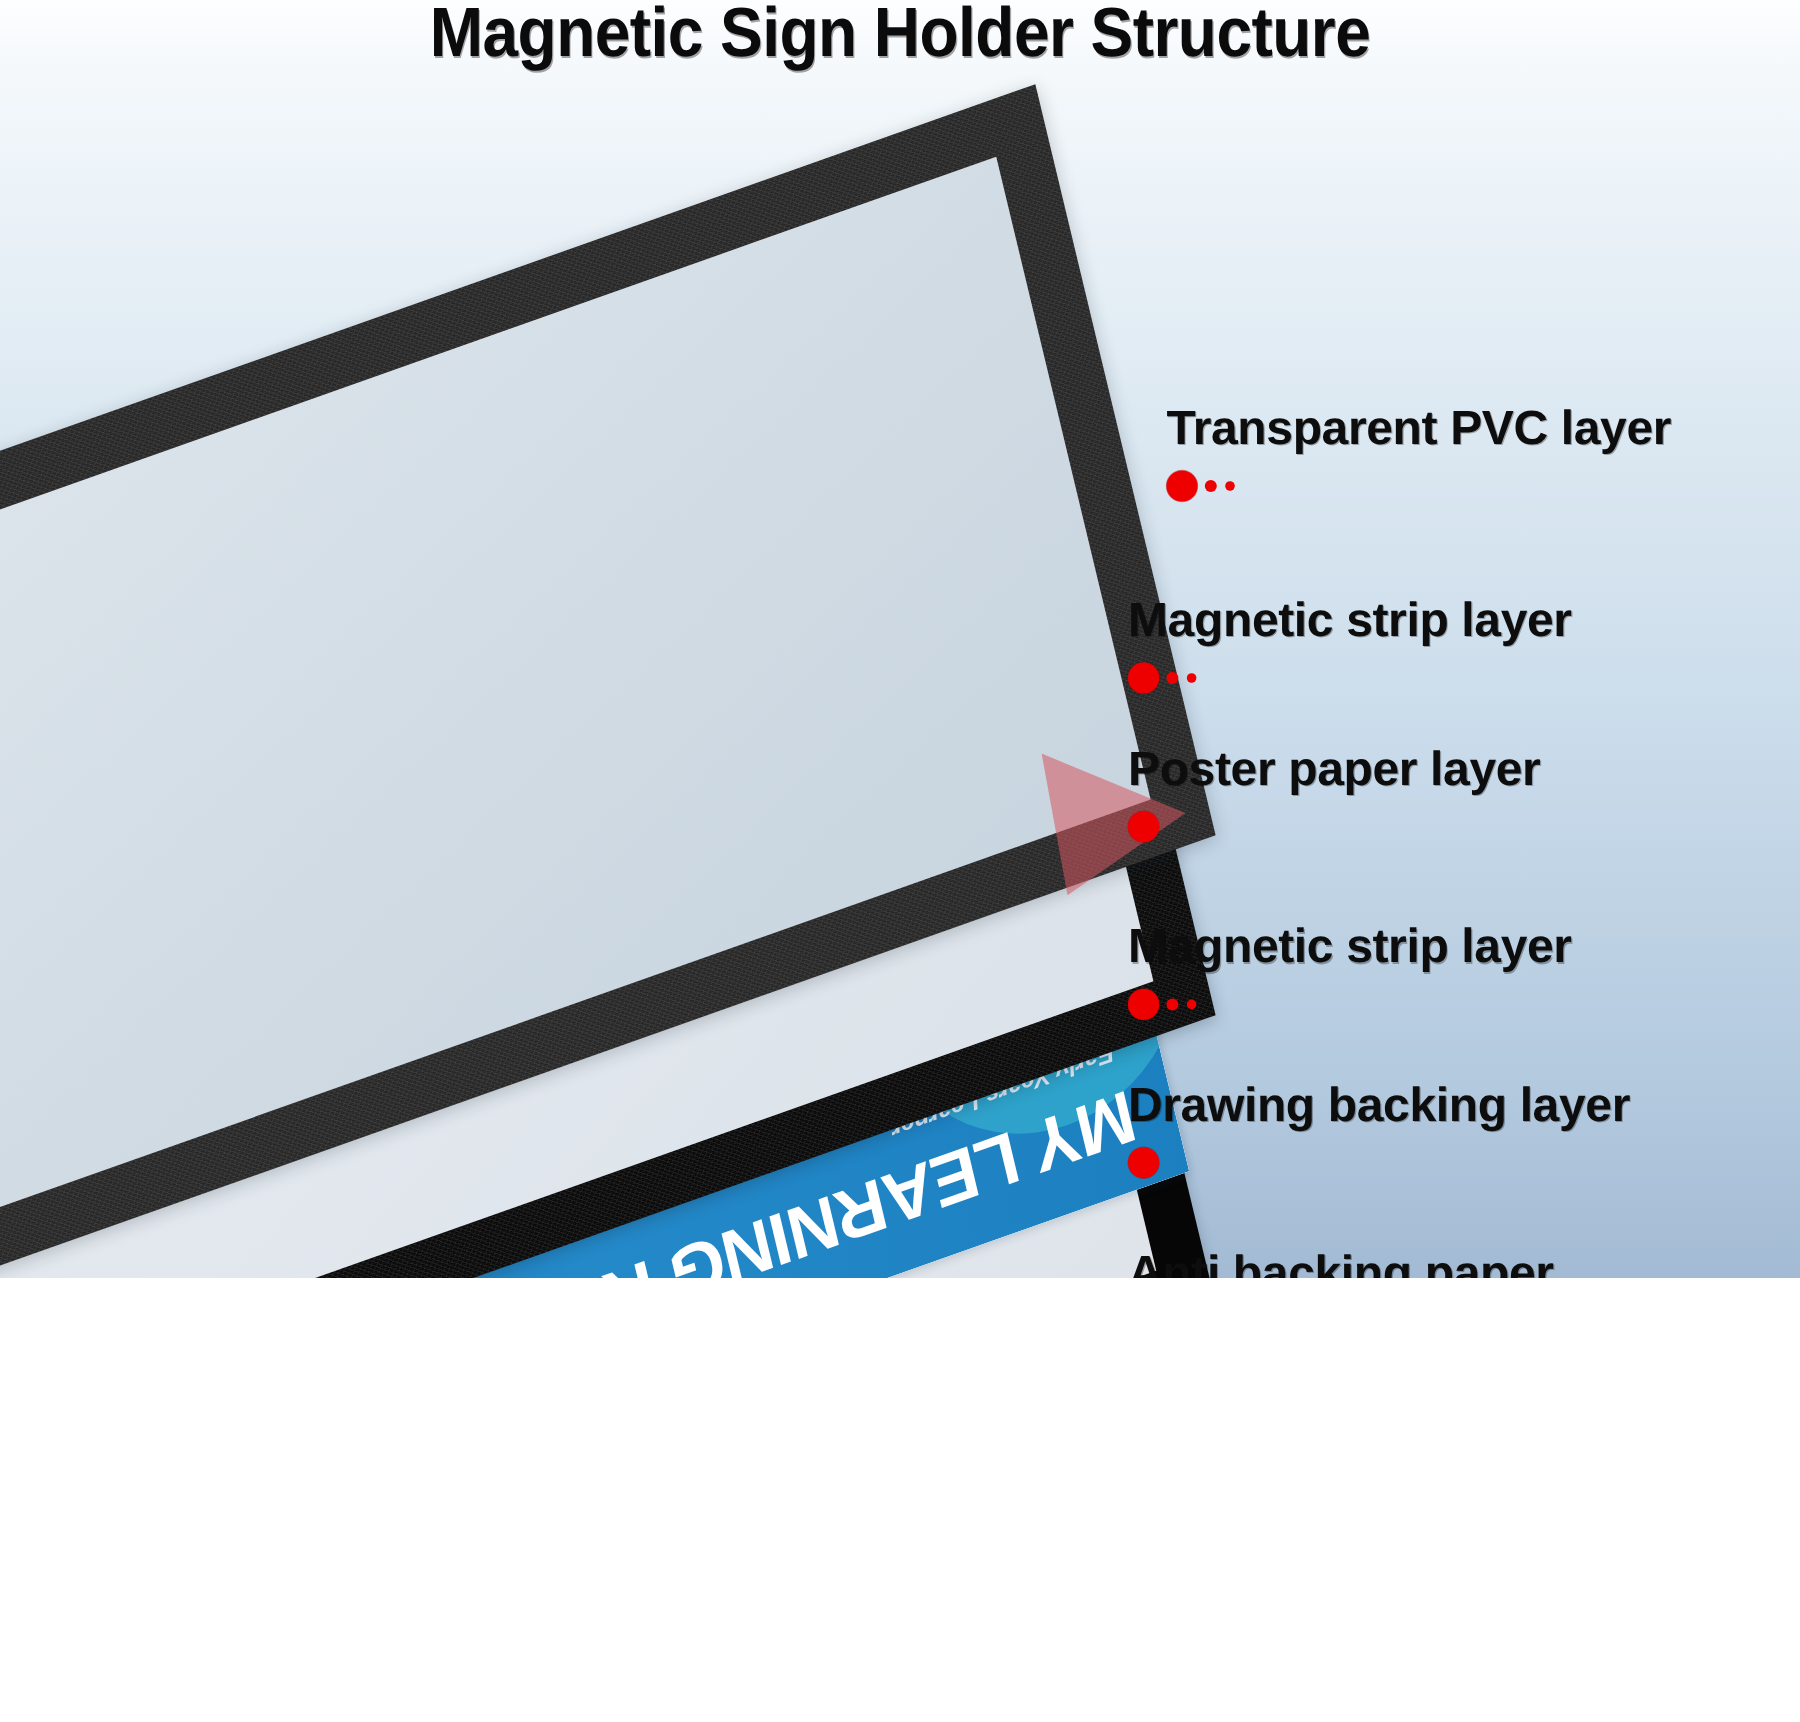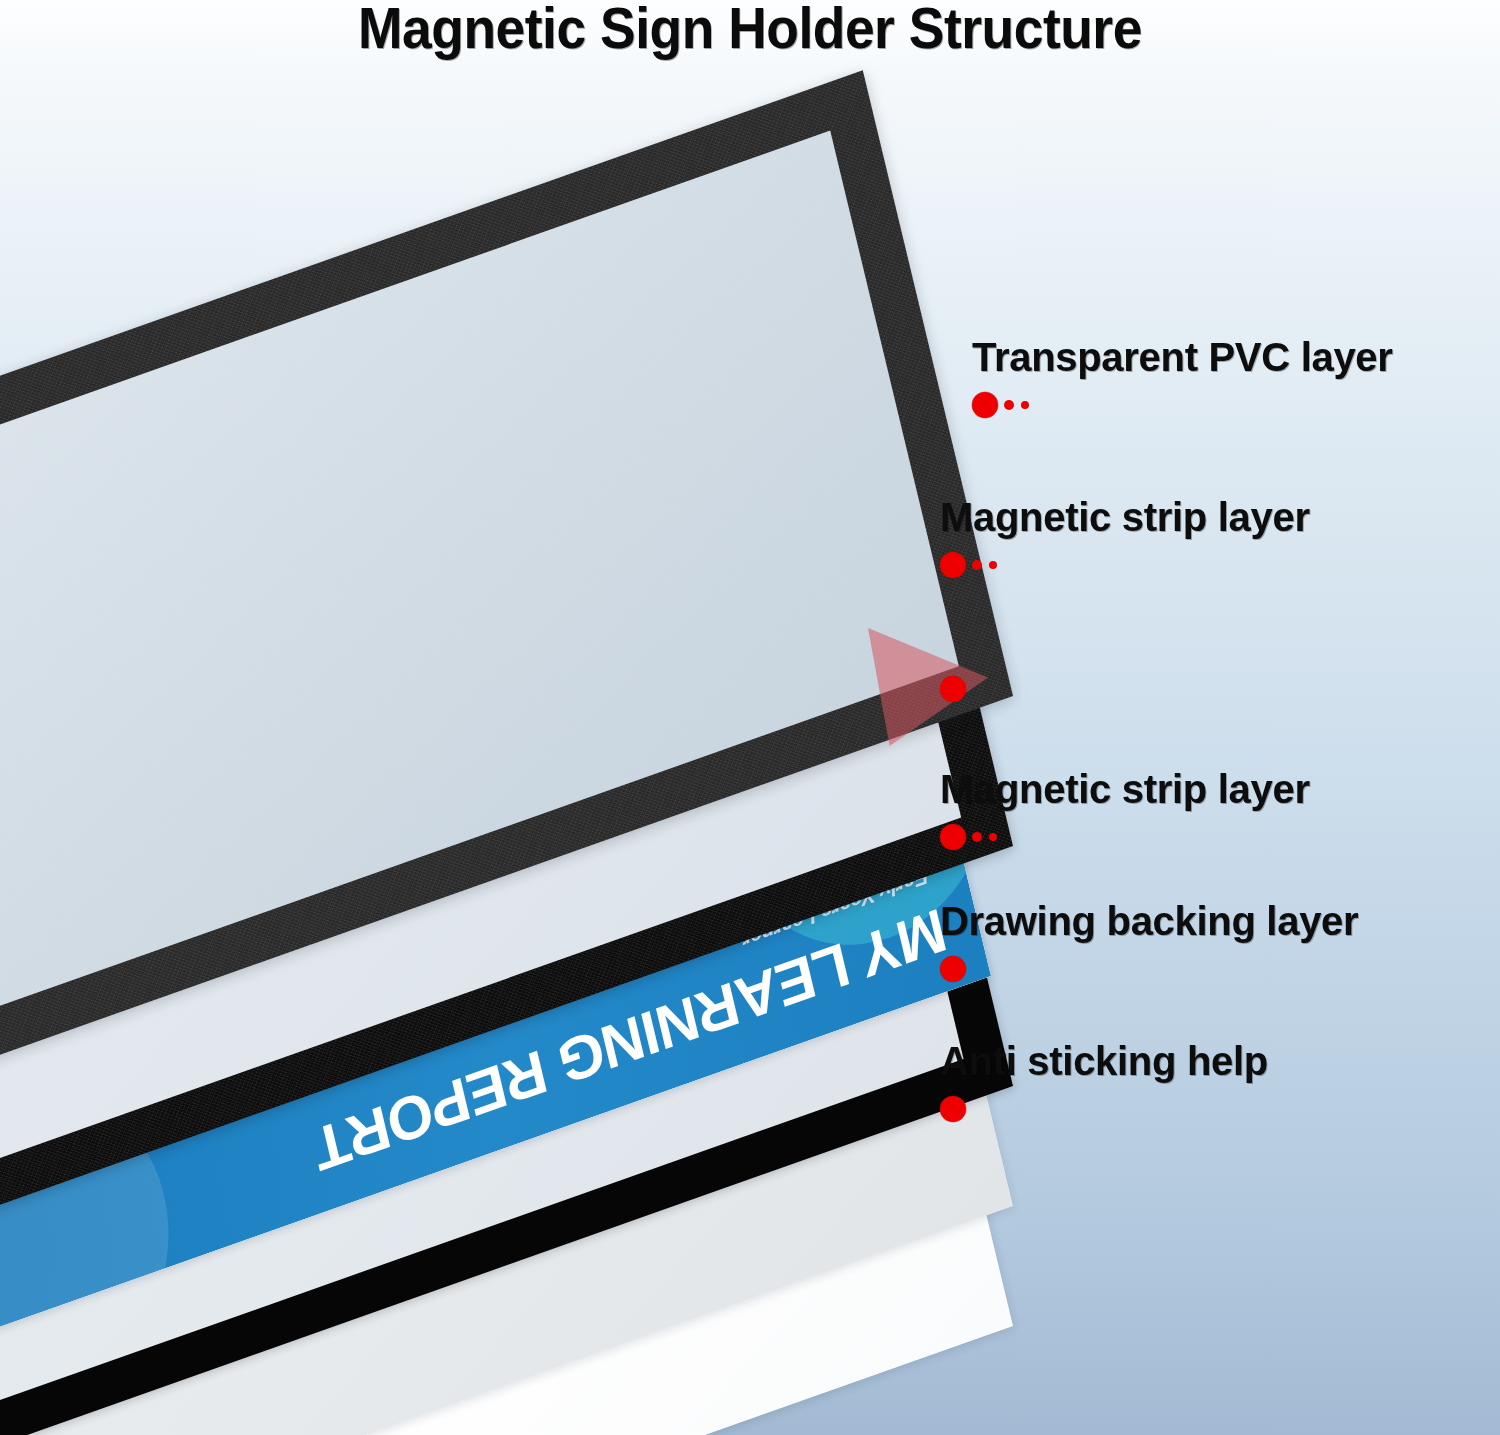--- a/index.html
+++ b/index.html
@@ -5,21 +5,21 @@
   html,body{margin:0;padding:0;}
   body{
     width:1500px;height:1435px;
     font-family:"Liberation Sans", sans-serif;
     overflow:hidden;
     background:#ffffff;
   }
 
   #stage{
     position:relative;
-    width:1500px;height:1435px;
+    width:1500px;height:1065px;
     overflow:hidden;
     background:linear-gradient(180deg,
        #fdfeff 0%,
        #f4f8fb 6%,
        #e9f1f7 18%,
        #dde9f2 32%,
        #d3e2ee 46%,
        #c8daea 60%,
        #bed2e4 72%,
        #b4cadf 84%,
@@ -418,20 +418,21 @@
     <div class="ctext">Magnetic strip layer</div>
     <div class="leader">
       <div class="dotbig"></div>
       <div class="dotmid"></div>
       <div class="dotsml"></div>
       <div class="dashline"></div>
     </div>
   </div>
 
   <div class="callout" id="co-2">
+    <div class="ctext">Poster paper layer</div>
     <div class="leader">
       <div class="dotbig"></div>
       <div class="dashline"></div>
     </div>
   </div>
 
   <div class="callout" id="co-3">
     <div class="ctext">Magnetic strip layer</div>
     <div class="leader">
       <div class="dotbig"></div>
@@ -443,20 +444,20 @@
 
   <div class="callout" id="co-4">
     <div class="ctext">Drawing backing layer</div>
     <div class="leader">
       <div class="dotbig"></div>
       <div class="dashline"></div>
     </div>
   </div>
 
   <div class="callout" id="co-5">
-    <div class="ctext">Anti sticking help</div>
+    <div class="ctext">Anti backing paper</div>
     <div class="leader">
       <div class="dotbig"></div>
       <div class="dashline"></div>
     </div>
   </div>
 
 </div>
 
 </body></html>

